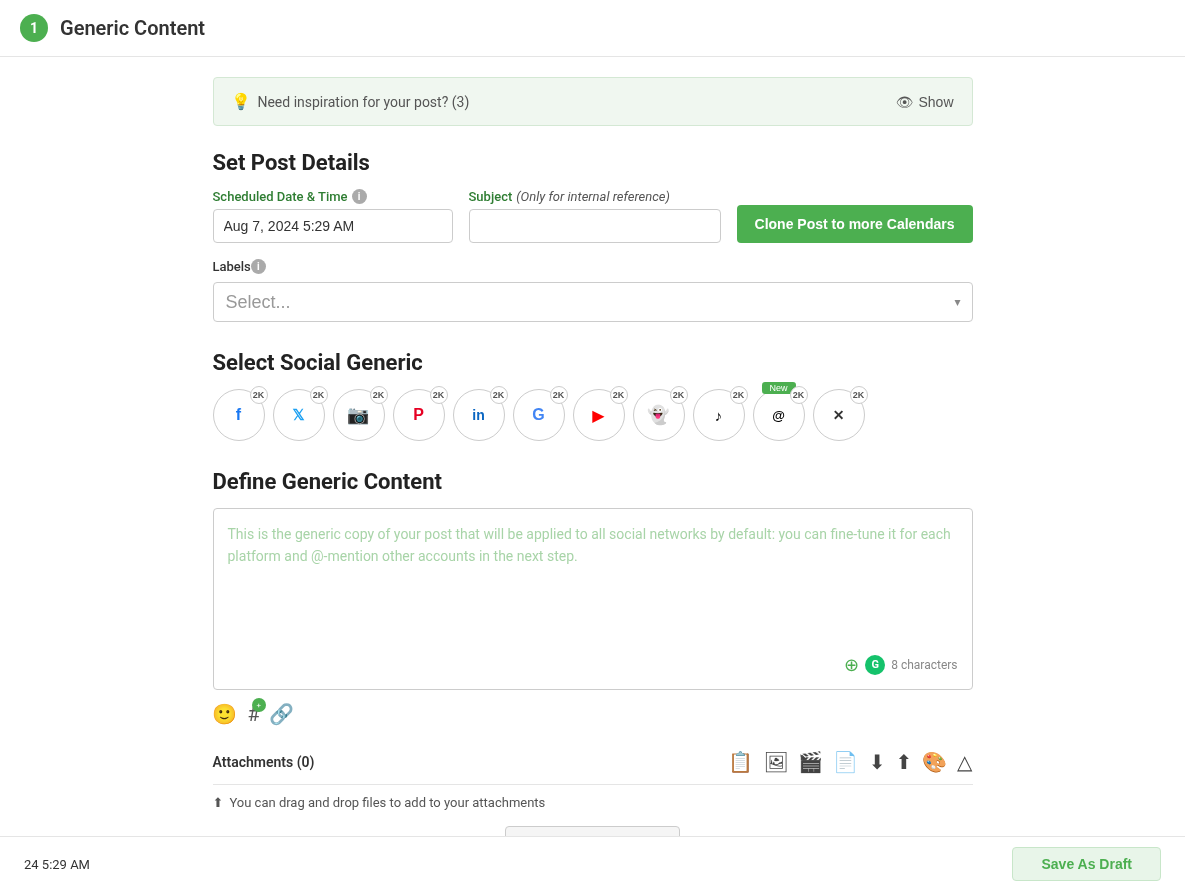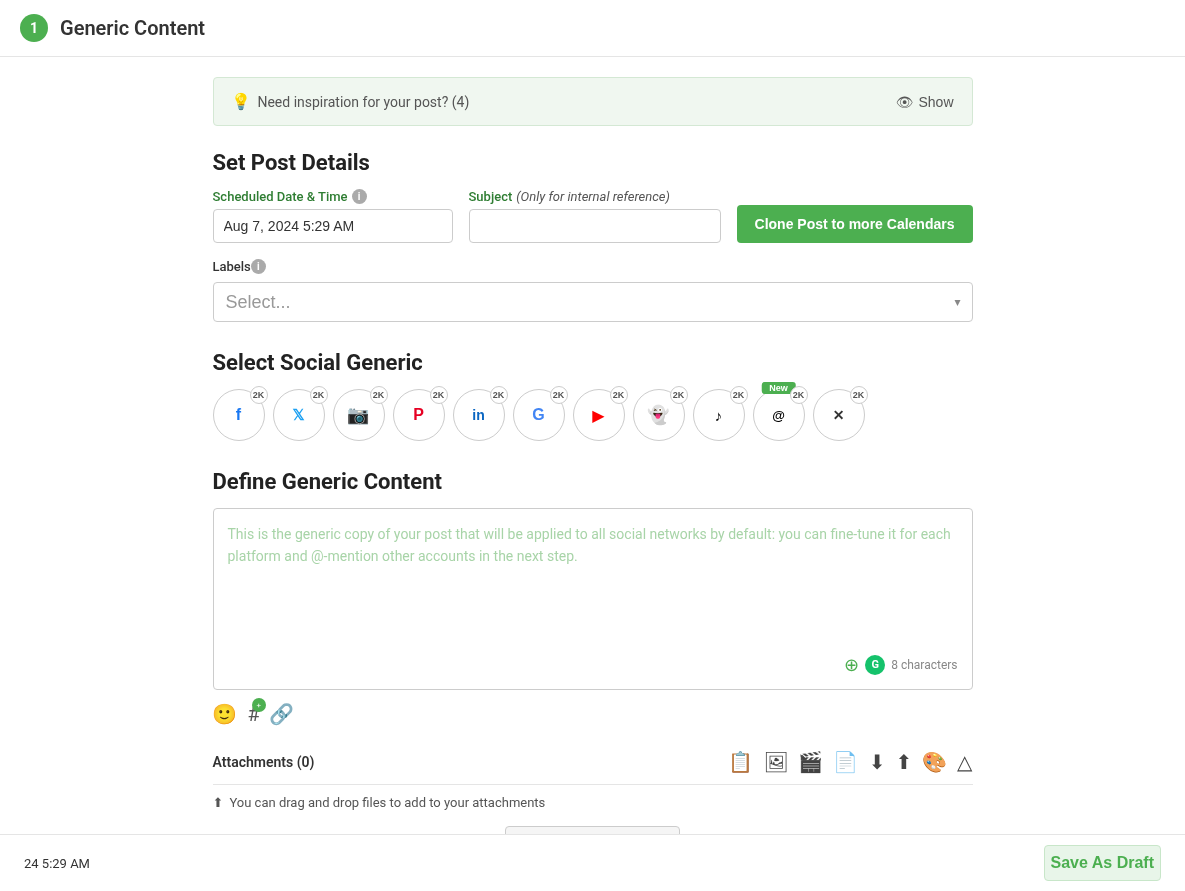--- a/index.html
+++ b/index.html
@@ -82,21 +82,21 @@
       cursor: pointer; position: relative; font-size: 18px; color: #555;
     }
     .channel-badge {
       position: absolute; top: -4px; right: -4px;
       background: #fff; border: 1px solid #ccc; border-radius: 50%;
       width: 18px; height: 18px; font-size: 9px; font-weight: bold;
       display: flex; align-items: center; justify-content: center; color: #555;
     }
     .channel-btn.new-badge .new-label {
       position: absolute; top: -8px; left: 50%; transform: translateX(-50%);
-      background: #4caf50; color: #fff; font-size: 9px; font-weight: bold;
+      background: #4caf50; color: #fff; font-size: 9px; font-weight: normal;
       padding: 1px 8px; border-radius: 3px; white-space: nowrap;
     }
     .channel-btn .x-mark { font-size: 14px; font-weight: bold; color: #333; }
 
     
     .define-content { margin-bottom: 20px; }
     .content-textarea-wrapper {
       border: 1px solid #ccc; border-radius: 4px; padding: 14px; min-height: 160px;
       position: relative; background: #fff;
     }
@@ -138,21 +138,21 @@
     
     .bottom-bar {
       position: fixed; bottom: 0; left: 0; right: 0;
       background: #fff; border-top: 1px solid #e5e5e5;
       display: flex; align-items: center; justify-content: space-between;
       padding: 10px 24px; z-index: 100;
     }
     .bottom-date { font-size: 13px; color: #333; }
     .save-draft-btn {
       background: #e8f5e9; color: #4caf50; border: 1px solid #c8e6c9;
-      border-radius: 4px; padding: 8px 6px; font-size: 16px; font-weight: 600;
+      border-radius: 4px; padding: 8px 28px; font-size: 14px; font-weight: 600;
       cursor: pointer;
     }
 
     
     .next-section { display: flex; justify-content: center; margin-top: 16px; }
     .next-btn {
       background: #f5f5f5; border: 1px solid #ccc; border-radius: 4px;
       padding: 12px 60px; font-size: 15px; font-weight: 600; color: #555;
       cursor: pointer; display: flex; align-items: center; gap: 6px;
     }
@@ -174,21 +174,21 @@
     <span>1</span>
   </div>
   <h1 class="page-title">Generic Content</h1>
 </div>
 
 <div class="main-content">
 
   <div class="inspiration-bar">
     <div class="inspiration-text">
       <span class="lightbulb">💡</span>
-      <span>Need inspiration for your post? (4)</span>
+      <span>Need inspiration for your post? (3)</span>
     </div>
     <button class="show-btn">
       <span>👁</span>
       <span>Show</span>
     </button>
   </div>
 
   <div class="post-details">
     <h2 class="section-title">Set Post Details</h2>
 

